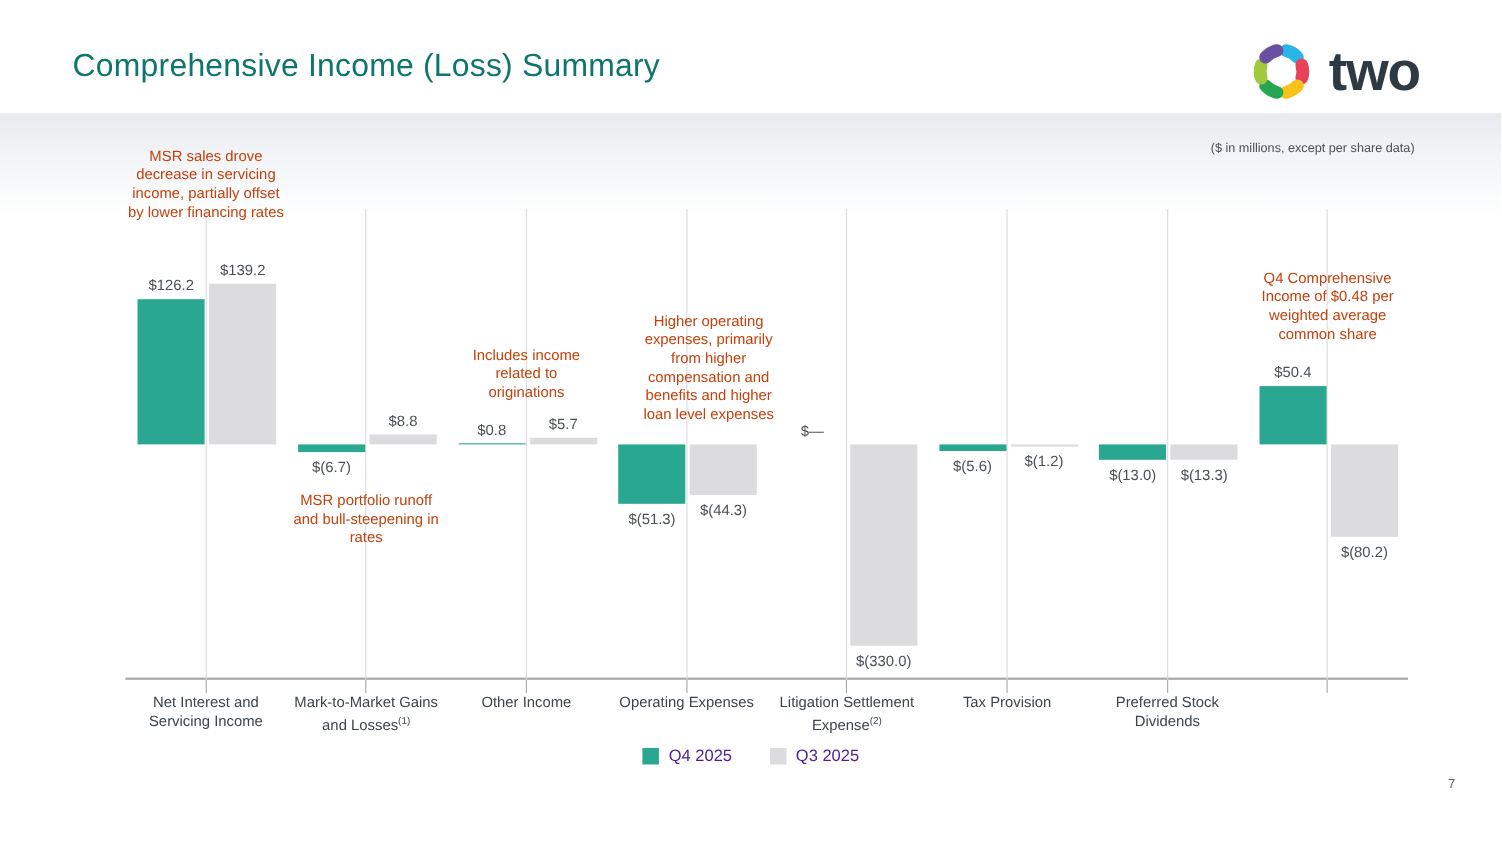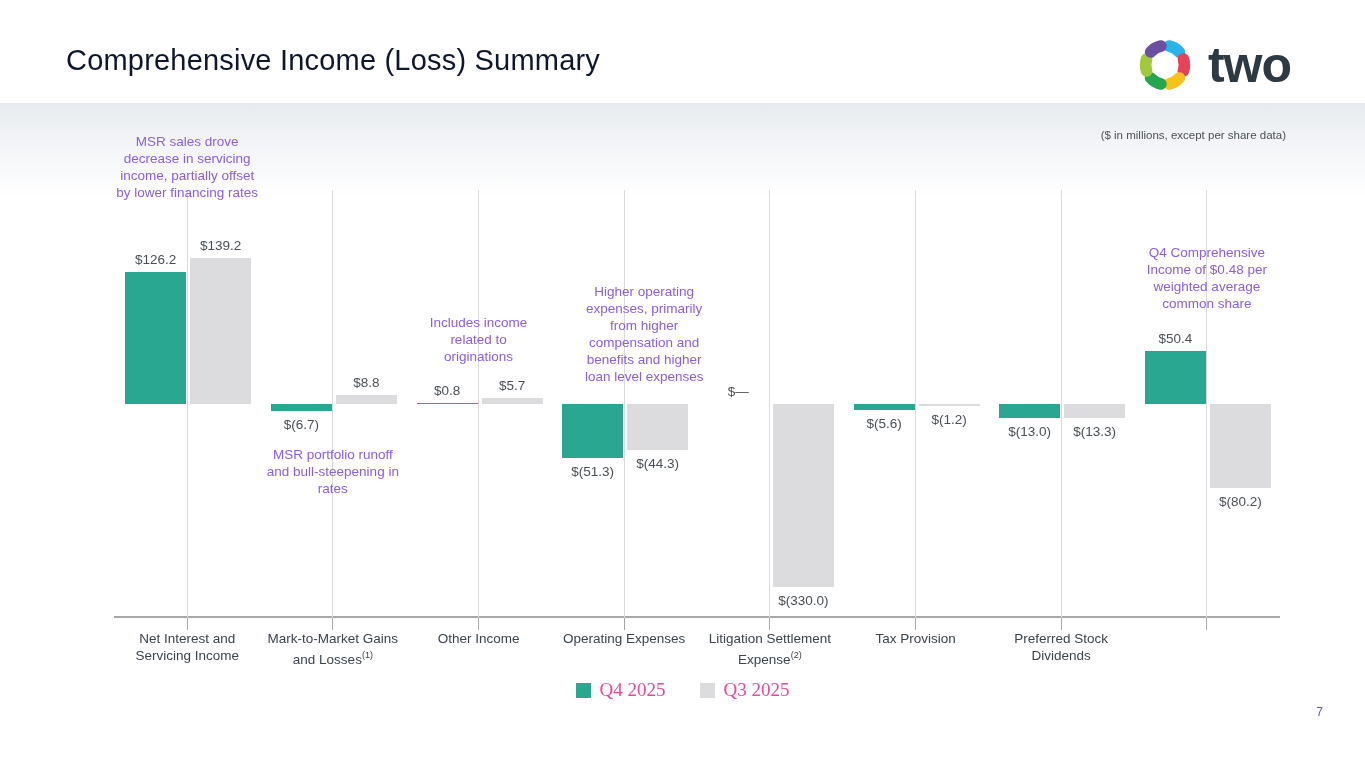--- a/index.html
+++ b/index.html
@@ -7,21 +7,21 @@
   body { font-family: "Liberation Sans", sans-serif; }
   .slide {
     position: relative;
     width: 1365px; height: 768px;
     background: #ffffff;
     overflow: hidden;
   }
   .page-title {
     position: absolute; left: 66px; top: 44px;
     font-size: 29px; font-weight: 400; letter-spacing: 0.2px;
-    color: #0f172a;
+    color: #0f766e;
   }
   .logo { position: absolute; right: 74px; top: 34px; display: flex; align-items: center; gap: 12px; }
   .logo svg { display: block; }
   .logo-text { font-size: 50px; font-weight: 700; color: #2d3943; letter-spacing: -1px; line-height: 62px; }
   .band {
     position: absolute; left: 0; top: 103px; width: 1365px; height: 95px;
     background: linear-gradient(180deg, #e7eaee 0%, #f2f4f7 40%, #ffffff 100%);
   }
   .note {
     position: absolute; right: 79px; top: 129px;
@@ -38,29 +38,29 @@
     position: absolute; width: 96px; height: 17px; line-height: 17px;
     font-size: 13.5px; color: #4a5056; text-align: center; white-space: nowrap;
   }
   .cat-label {
     position: absolute; top: 440px; width: 164px;
     font-size: 13.5px; line-height: 17px; color: #3c444e; text-align: center;
   }
   .cat-label sup { font-size: 9px; }
   .annotation {
     position: absolute; font-size: 13.5px; line-height: 17px;
-    color: #8b5cf6; text-align: center;
+    color: #c2410c; text-align: center;
   }
   .legend {
     position: absolute; left: 0; top: 679px; width: 1365px;
     display: flex; justify-content: center; align-items: center; gap: 34px;
   }
   .legend-item { display: flex; align-items: center; gap: 9px; }
   .legend-swatch { width: 15px; height: 15px; }
-  .legend-label { font-size: 19px; color: #ec4899; font-family: Liberation Serif, serif; }
+  .legend-label { font-size: 15px; color: #4c1d95; }
   .page-number { position: absolute; right: 42px; top: 705px; font-size: 12px; color: #5d5ea2; }
 </style>
 </head>
 <body>
 
 <div class="slide">
 
   <div class="page-title">Comprehensive Income (Loss) Summary</div>
 
   <div class="logo">

